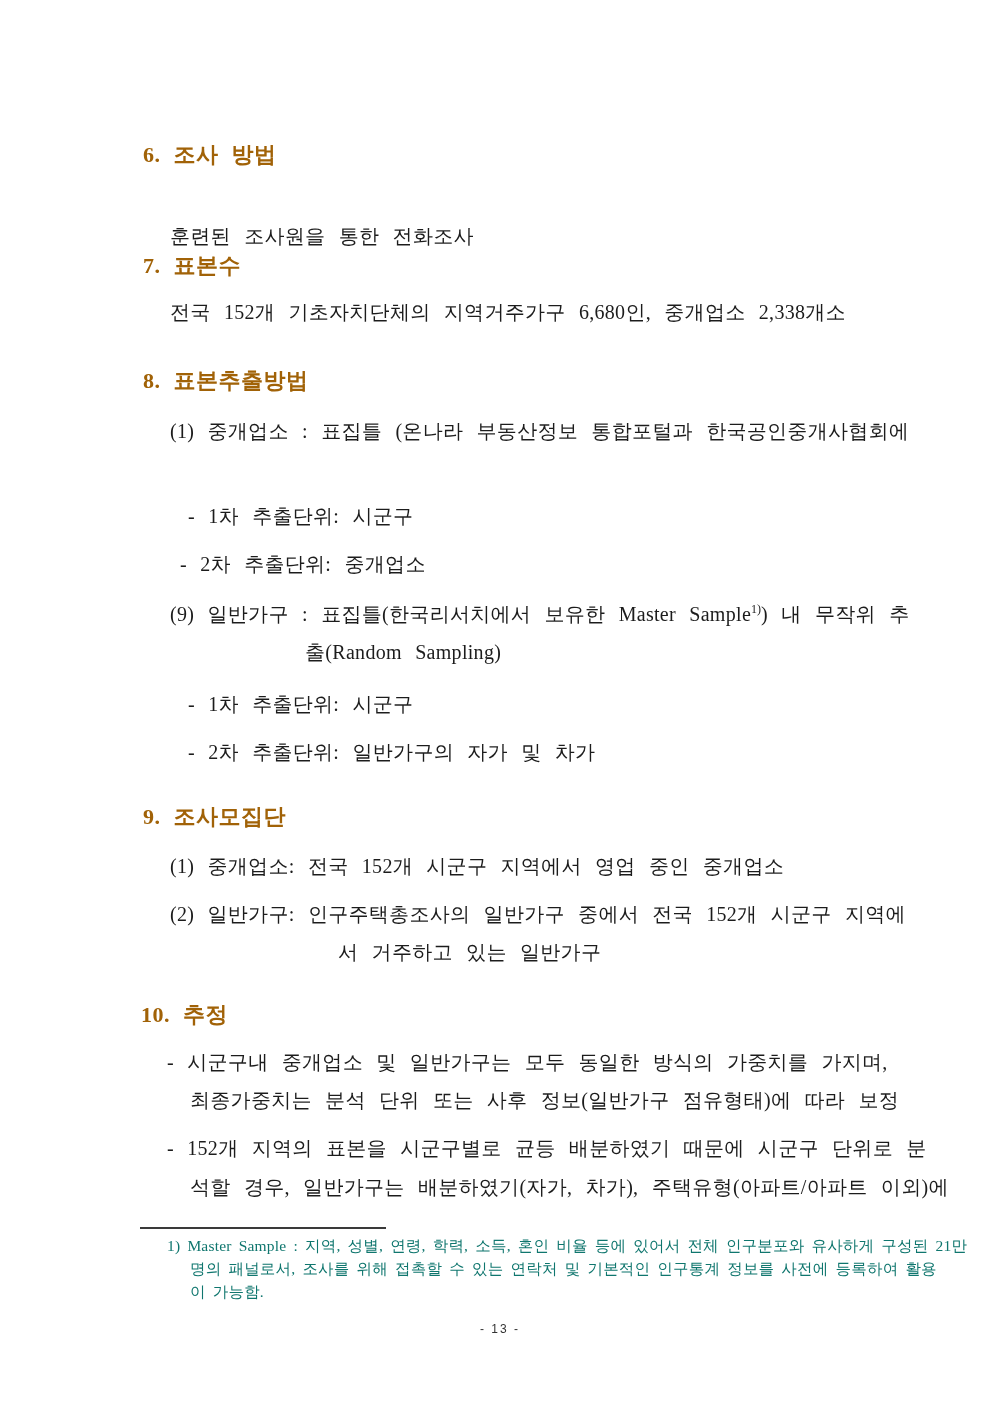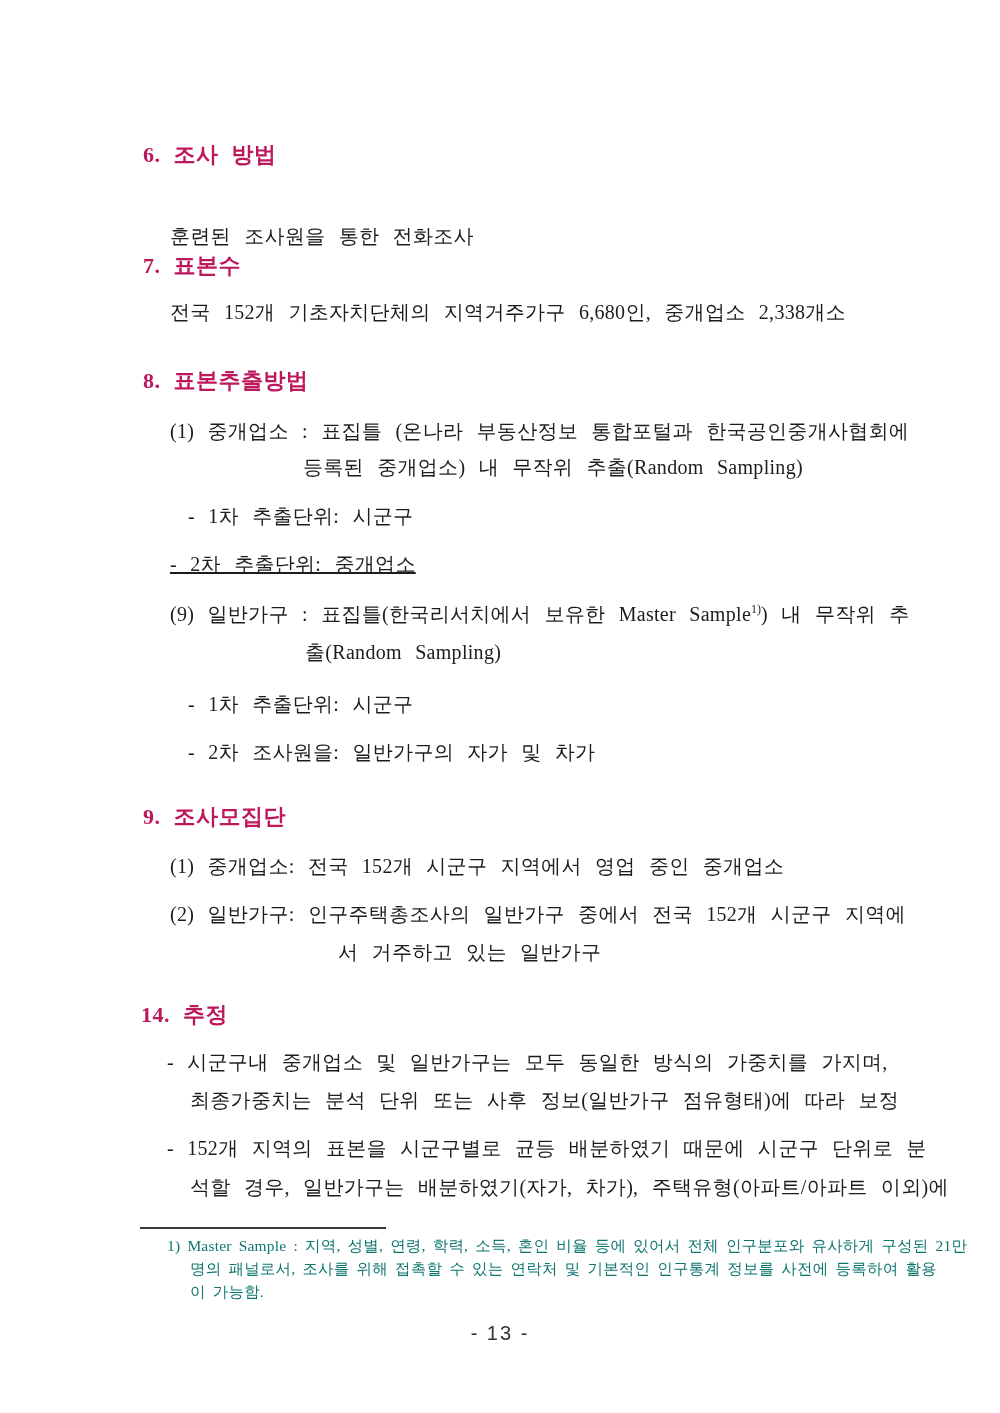--- a/index.html
+++ b/index.html
@@ -17,21 +17,21 @@
     overflow: hidden;
   }
   .blk {
     position: absolute;
     white-space: nowrap;
     line-height: 1.2;
   }
   .h {
     font-size: 22px;
     font-weight: 700;
-    color: #be185d;
+    color: #a16207;
     word-spacing: 7px;
     letter-spacing: 0.5px;
   }
   .t {
     font-size: 20px;
     word-spacing: 8px;
     letter-spacing: 0.3px;
   }
   .sup {
     font-size: 12px;
@@ -52,55 +52,54 @@
     letter-spacing: 0.2px;
     color: #0f766e;
     margin-left: 27px;
   }
   .footer {
     position: absolute;
     left: 0;
     top: 1322px;
     width: 100%;
     text-align: center;
-    font-size: 20px;
+    font-size: 12px;
     color: #333333;
     letter-spacing: 2px;
     font-family: "Liberation Sans", "DejaVu Sans", sans-serif;
   }
 </style>
 </head>
 <body>
 
 <div class="page">
 
   <div class="blk h" style="left:143px; top:142px;">6. 조사 방법</div>
   <div class="blk t" style="left:170px; top:189px;margin-top:35px;">훈련된 조사원을 통한 전화조사</div>
 
   <div class="blk h" style="left:143px; top:253px;">7. 표본수</div>
   <div class="blk t" style="left:170px; top:300px;">전국 152개 기초자치단체의 지역거주가구 6,680인, 중개업소 2,338개소</div>
 
   <div class="blk h" style="left:143px; top:368px;">8. 표본추출방법</div>
   <div class="blk t" style="left:170px; top:419px;">(1) 중개업소 : 표집틀 (온나라 부동산정보 통합포털과 한국공인중개사협회에</div>
-  <div class="blk t" style="left:303px; top:455px;">등록된 중개업소) 내 무작위 추출(Random Sampling)</div>
   <div class="blk t" style="left:188px; top:504px;">- 1차 추출단위: 시군구</div>
-  <div class="blk t" style="left:170px; top:552px;text-decoration:underline;">- 2차 추출단위: 중개업소</div>
+  <div class="blk t" style="left:180px; top:552px;">- 2차 추출단위: 중개업소</div>
   <div class="blk t" style="left:170px; top:602px;">
     <span>(9) 일반가구 : 표집틀(한국리서치에서 보유한 Master Sample</span><span class="sup">1)</span><span>) 내 무작위 추</span>
   </div>
   <div class="blk t" style="left:305px; top:640px;">출(Random Sampling)</div>
   <div class="blk t" style="left:188px; top:692px;">- 1차 추출단위: 시군구</div>
-  <div class="blk t" style="left:188px; top:740px;">- 2차 조사원을: 일반가구의 자가 및 차가</div>
+  <div class="blk t" style="left:188px; top:740px;">- 2차 추출단위: 일반가구의 자가 및 차가</div>
 
   <div class="blk h" style="left:143px; top:804px;">9. 조사모집단</div>
   <div class="blk t" style="left:170px; top:854px;">(1) 중개업소: 전국 152개 시군구 지역에서 영업 중인 중개업소</div>
   <div class="blk t" style="left:170px; top:902px;">(2) 일반가구: 인구주택총조사의 일반가구 중에서 전국 152개 시군구 지역에</div>
   <div class="blk t" style="left:302px; top:940px;margin-left:36px;">서 거주하고 있는 일반가구</div>
 
-  <div class="blk h" style="left:141px; top:1002px;">14. 추정</div>
+  <div class="blk h" style="left:141px; top:1002px;">10. 추정</div>
   <div class="blk t" style="left:167px; top:1050px;">- 시군구내 중개업소 및 일반가구는 모두 동일한 방식의 가중치를 가지며,</div>
   <div class="blk t" style="left:190px; top:1088px;">최종가중치는 분석 단위 또는 사후 정보(일반가구 점유형태)에 따라 보정</div>
   <div class="blk t" style="left:167px; top:1136px;">- 152개 지역의 표본을 시군구별로 균등 배분하였기 때문에 시군구 단위로 분</div>
   <div class="blk t" style="left:190px; top:1175px;">석할 경우, 일반가구는 배분하였기(자가, 차가), 주택유형(아파트/아파트 이외)에</div>
 
   <div class="fn-rule"></div>
   <div class="blk fn" style="left:140px; top:1237px;">1) Master Sample : 지역, 성별, 연령, 학력, 소득, 혼인 비율 등에 있어서 전체 인구분포와 유사하게 구성된 21만</div>
   <div class="blk fn" style="left:163px; top:1260px;">명의 패널로서, 조사를 위해 접촉할 수 있는 연락처 및 기본적인 인구통계 정보를 사전에 등록하여 활용</div>
   <div class="blk fn" style="left:163px; top:1283px;">이 가능함.</div>
 

